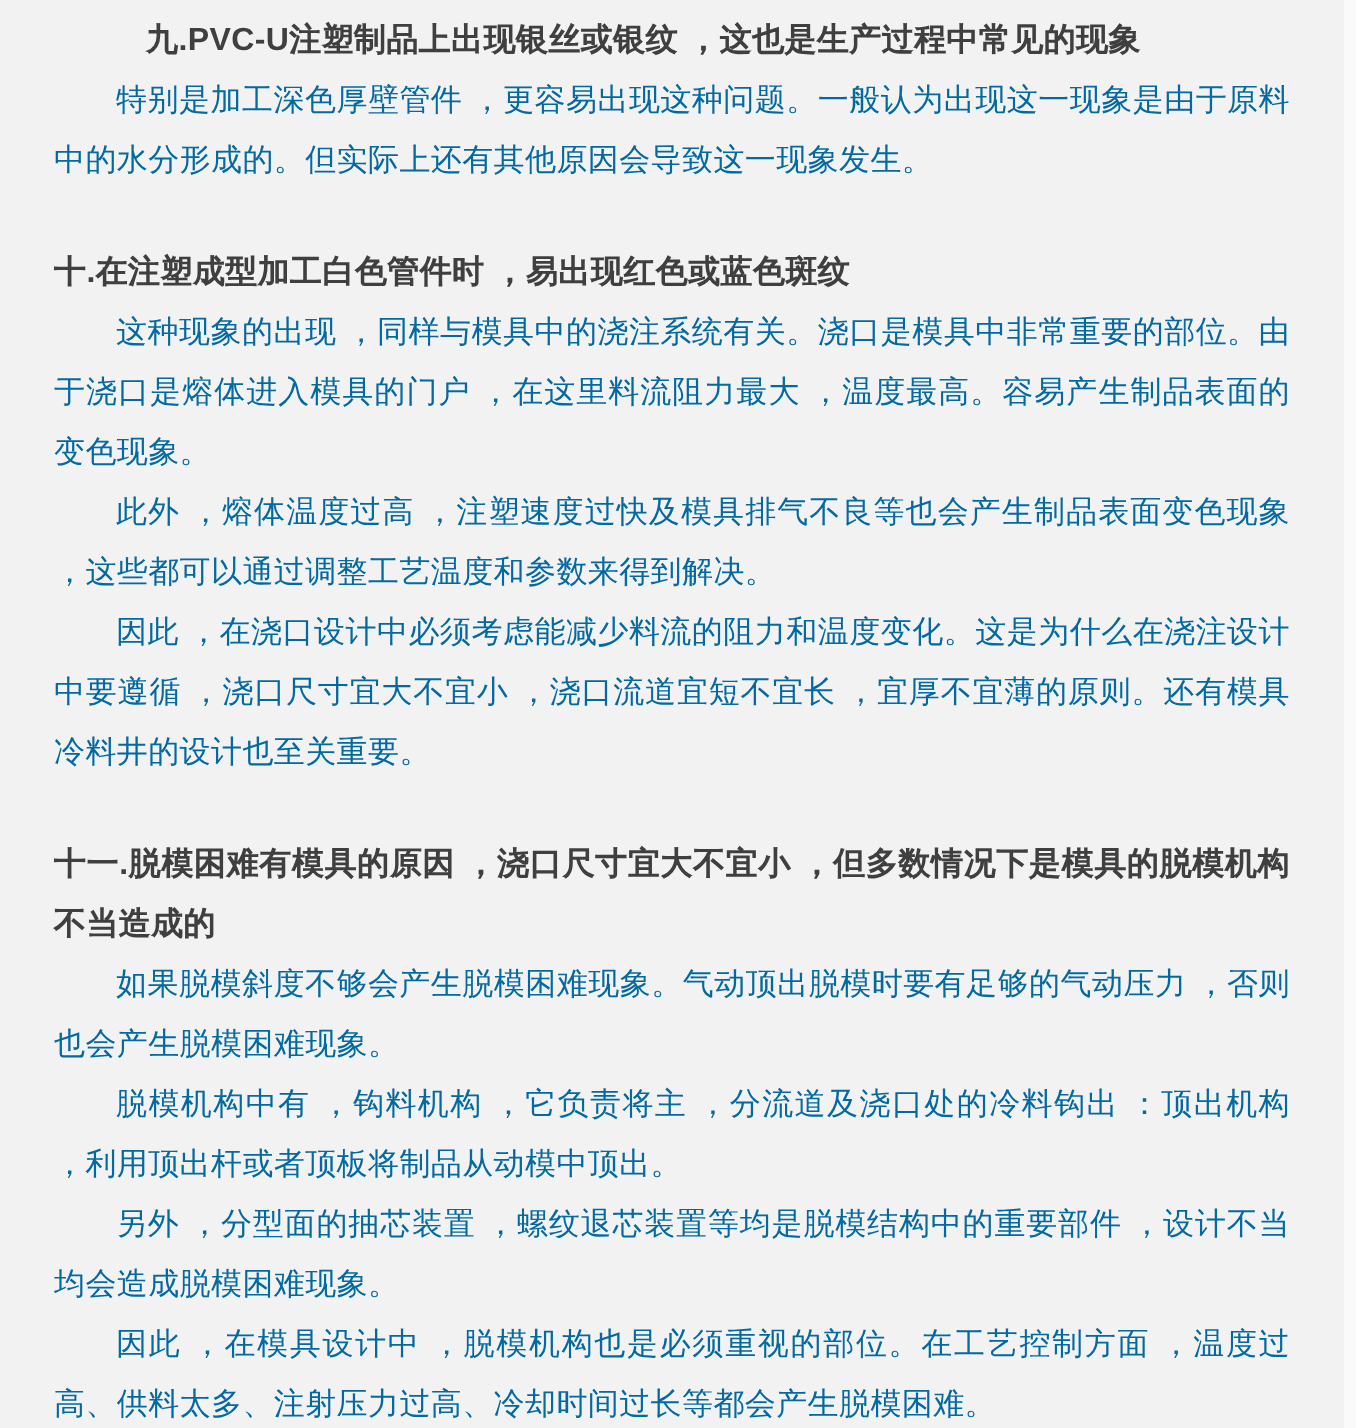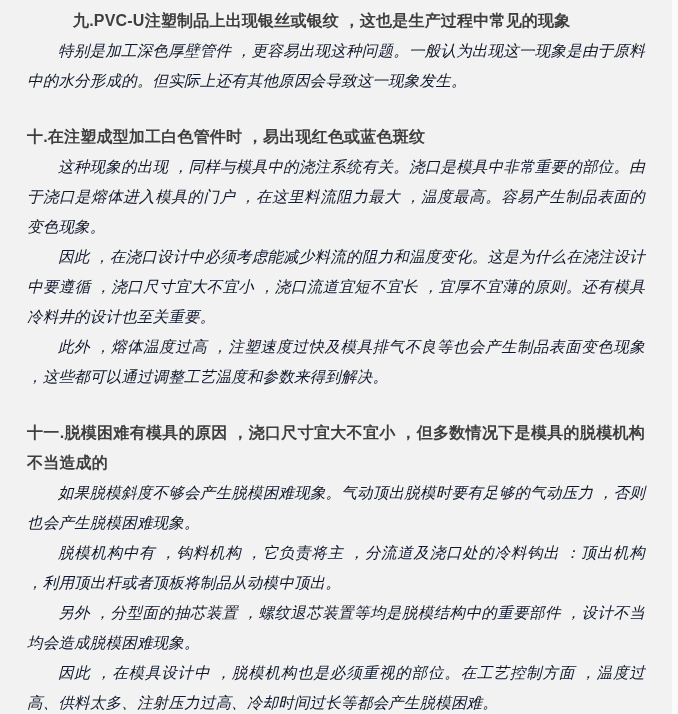--- a/index.html
+++ b/index.html
@@ -39,43 +39,42 @@
     text-align: justify;
     letter-spacing: 0.2px;
   }
   section:first-child h2.section-heading {
     margin-top: 0;
     margin-left: 46px;
   }
   p.body-paragraph {
     font-size: 15.5px;
     line-height: 30px;
-    color: #0f172a;
+    color: #0369a1;
     margin: 0;
     text-indent: 2em;
     text-align: justify;
     letter-spacing: 0.2px;
-    font-style: italic;
   }
 </style>
 </head>
 <body>
 
 <main class="page">
 
   <section>
     <h2 class="section-heading">九.PVC-U注塑制品上出现银丝或银纹 ，这也是生产过程中常见的现象</h2>
     <p class="body-paragraph">特别是加工深色厚壁管件 ，更容易出现这种问题。一般认为出现这一现象是由于原料中的水分形成的。但实际上还有其他原因会导致这一现象发生。</p>
   </section>
 
   <section>
     <h2 class="section-heading">十.在注塑成型加工白色管件时 ，易出现红色或蓝色斑纹</h2>
     <p class="body-paragraph">这种现象的出现 ，同样与模具中的浇注系统有关。浇口是模具中非常重要的部位。由于浇口是熔体进入模具的门户 ，在这里料流阻力最大 ，温度最高。容易产生制品表面的变色现象。</p>
+    <p class="body-paragraph">此外 ，熔体温度过高 ，注塑速度过快及模具排气不良等也会产生制品表面变色现象 ，这些都可以通过调整工艺温度和参数来得到解决。</p>
     <p class="body-paragraph">因此 ，在浇口设计中必须考虑能减少料流的阻力和温度变化。这是为什么在浇注设计中要遵循 ，浇口尺寸宜大不宜小 ，浇口流道宜短不宜长 ，宜厚不宜薄的原则。还有模具冷料井的设计也至关重要。</p>
-    <p class="body-paragraph">此外 ，熔体温度过高 ，注塑速度过快及模具排气不良等也会产生制品表面变色现象 ，这些都可以通过调整工艺温度和参数来得到解决。</p>
   </section>
 
   <section>
     <h2 class="section-heading">十一.脱模困难有模具的原因 ，浇口尺寸宜大不宜小 ，但多数情况下是模具的脱模机构不当造成的</h2>
     <p class="body-paragraph">如果脱模斜度不够会产生脱模困难现象。气动顶出脱模时要有足够的气动压力 ，否则也会产生脱模困难现象。</p>
     <p class="body-paragraph">脱模机构中有 ，钩料机构 ，它负责将主 ，分流道及浇口处的冷料钩出 ：顶出机构 ，利用顶出杆或者顶板将制品从动模中顶出。</p>
     <p class="body-paragraph">另外 ，分型面的抽芯装置 ，螺纹退芯装置等均是脱模结构中的重要部件 ，设计不当均会造成脱模困难现象。</p>
     <p class="body-paragraph">因此 ，在模具设计中 ，脱模机构也是必须重视的部位。在工艺控制方面 ，温度过高、供料太多、注射压力过高、冷却时间过长等都会产生脱模困难。</p>
   </section>
 

